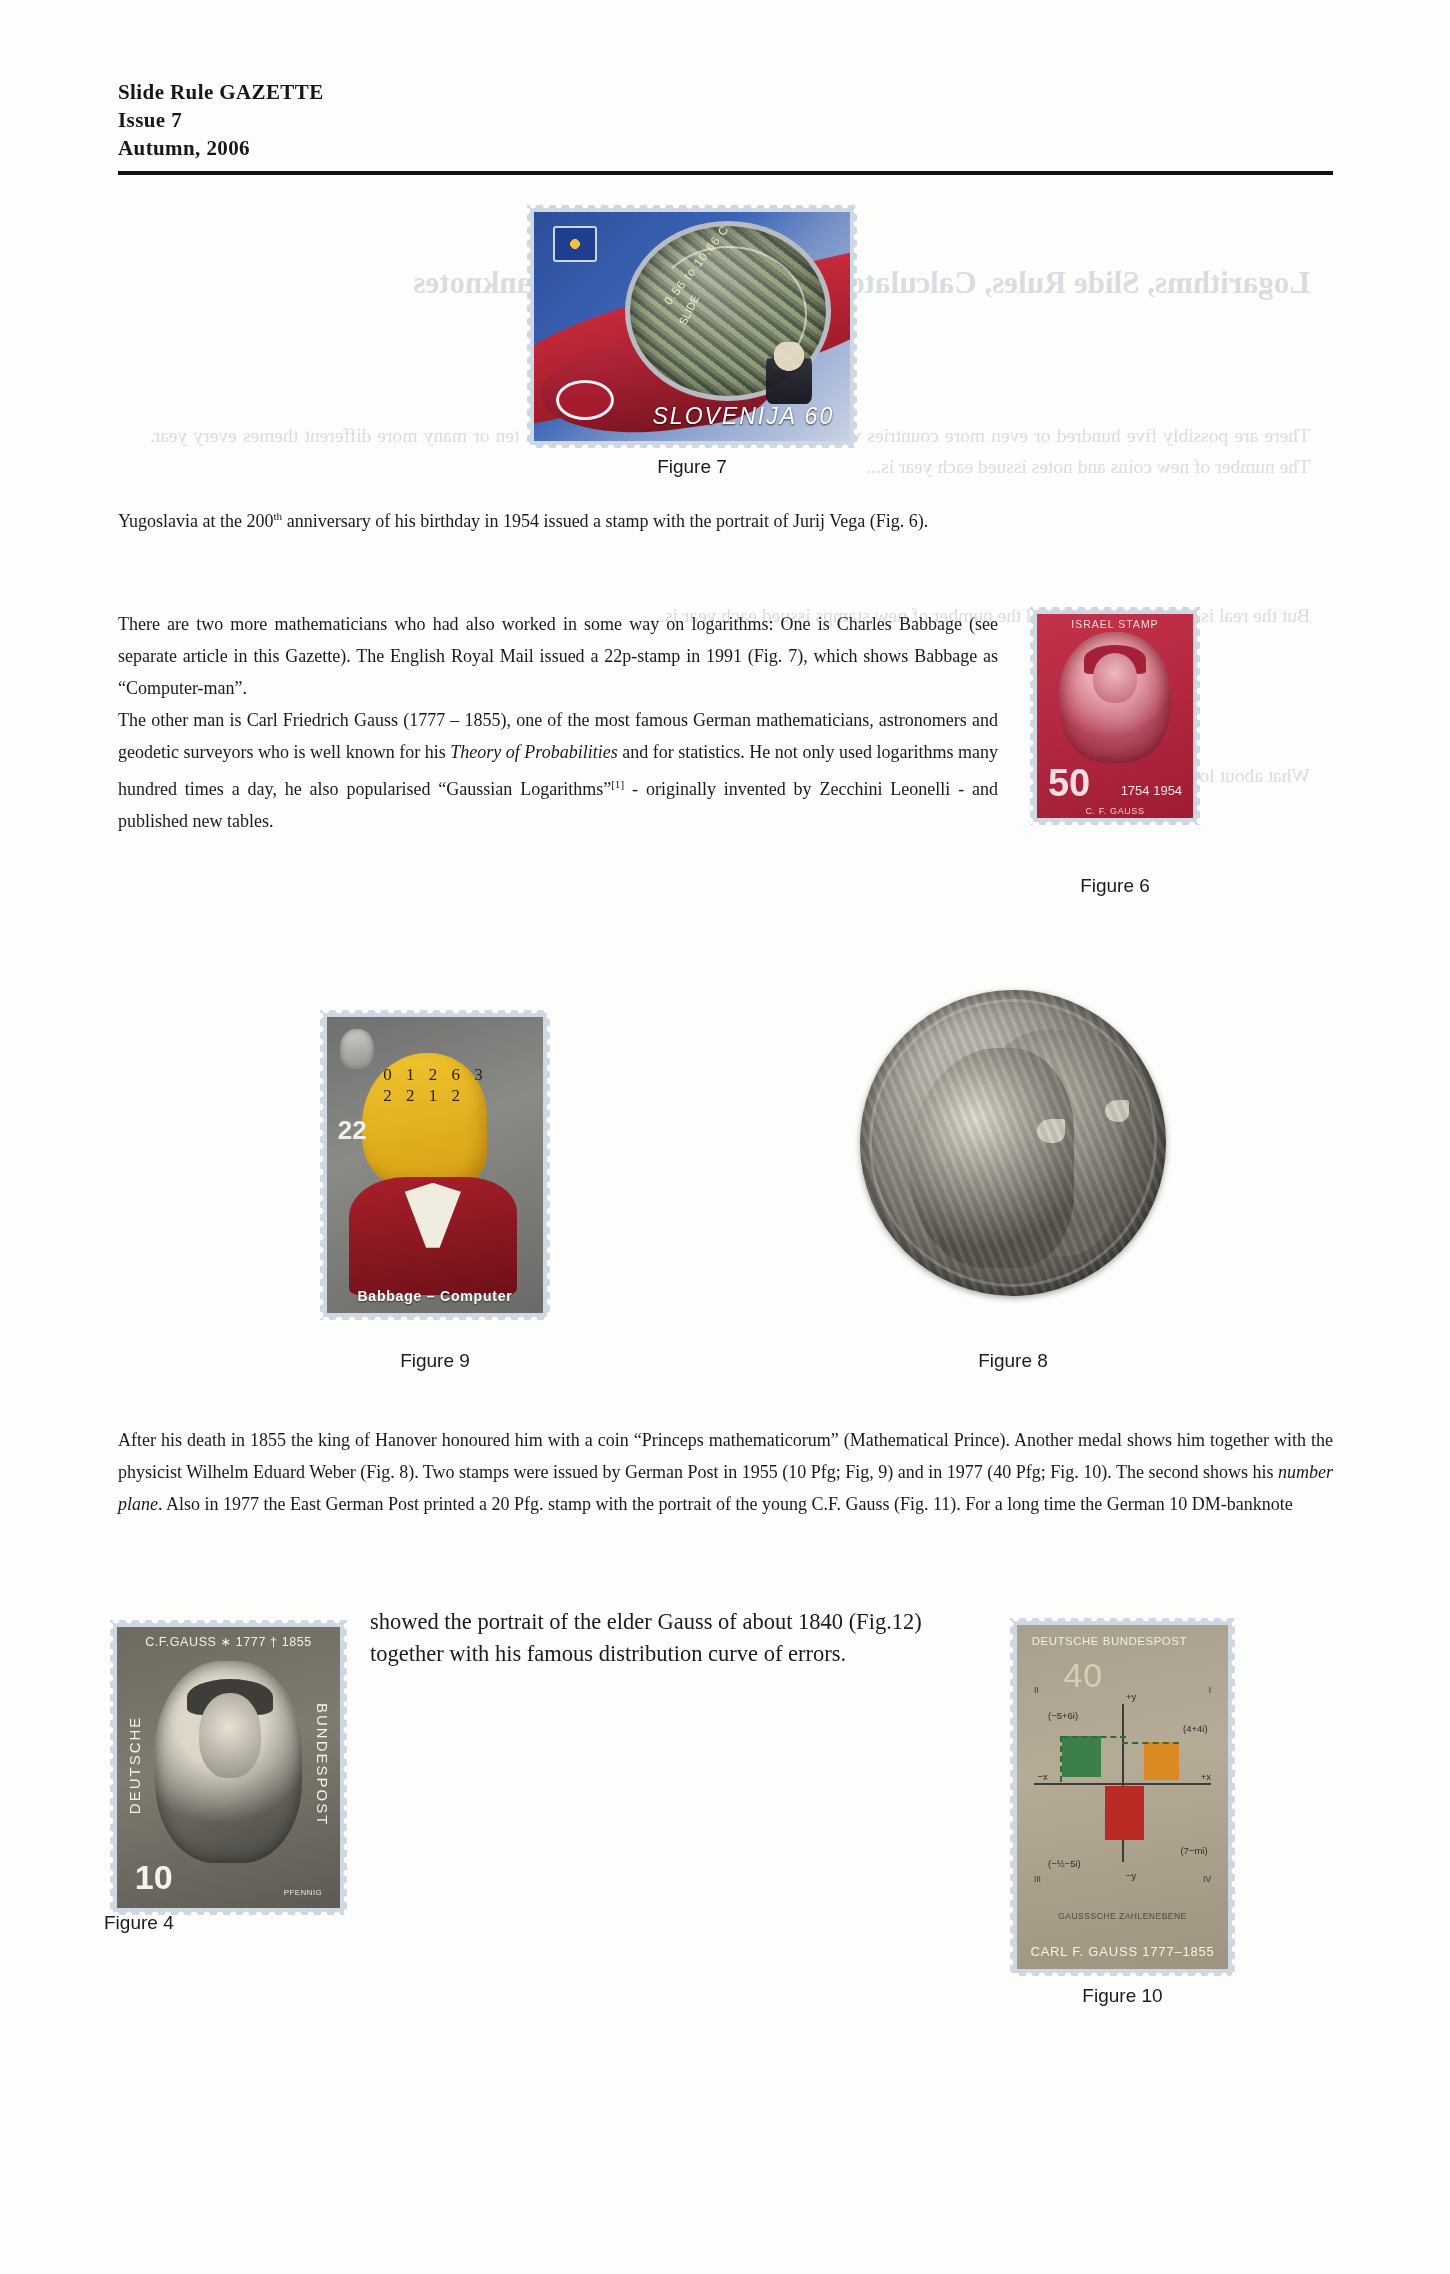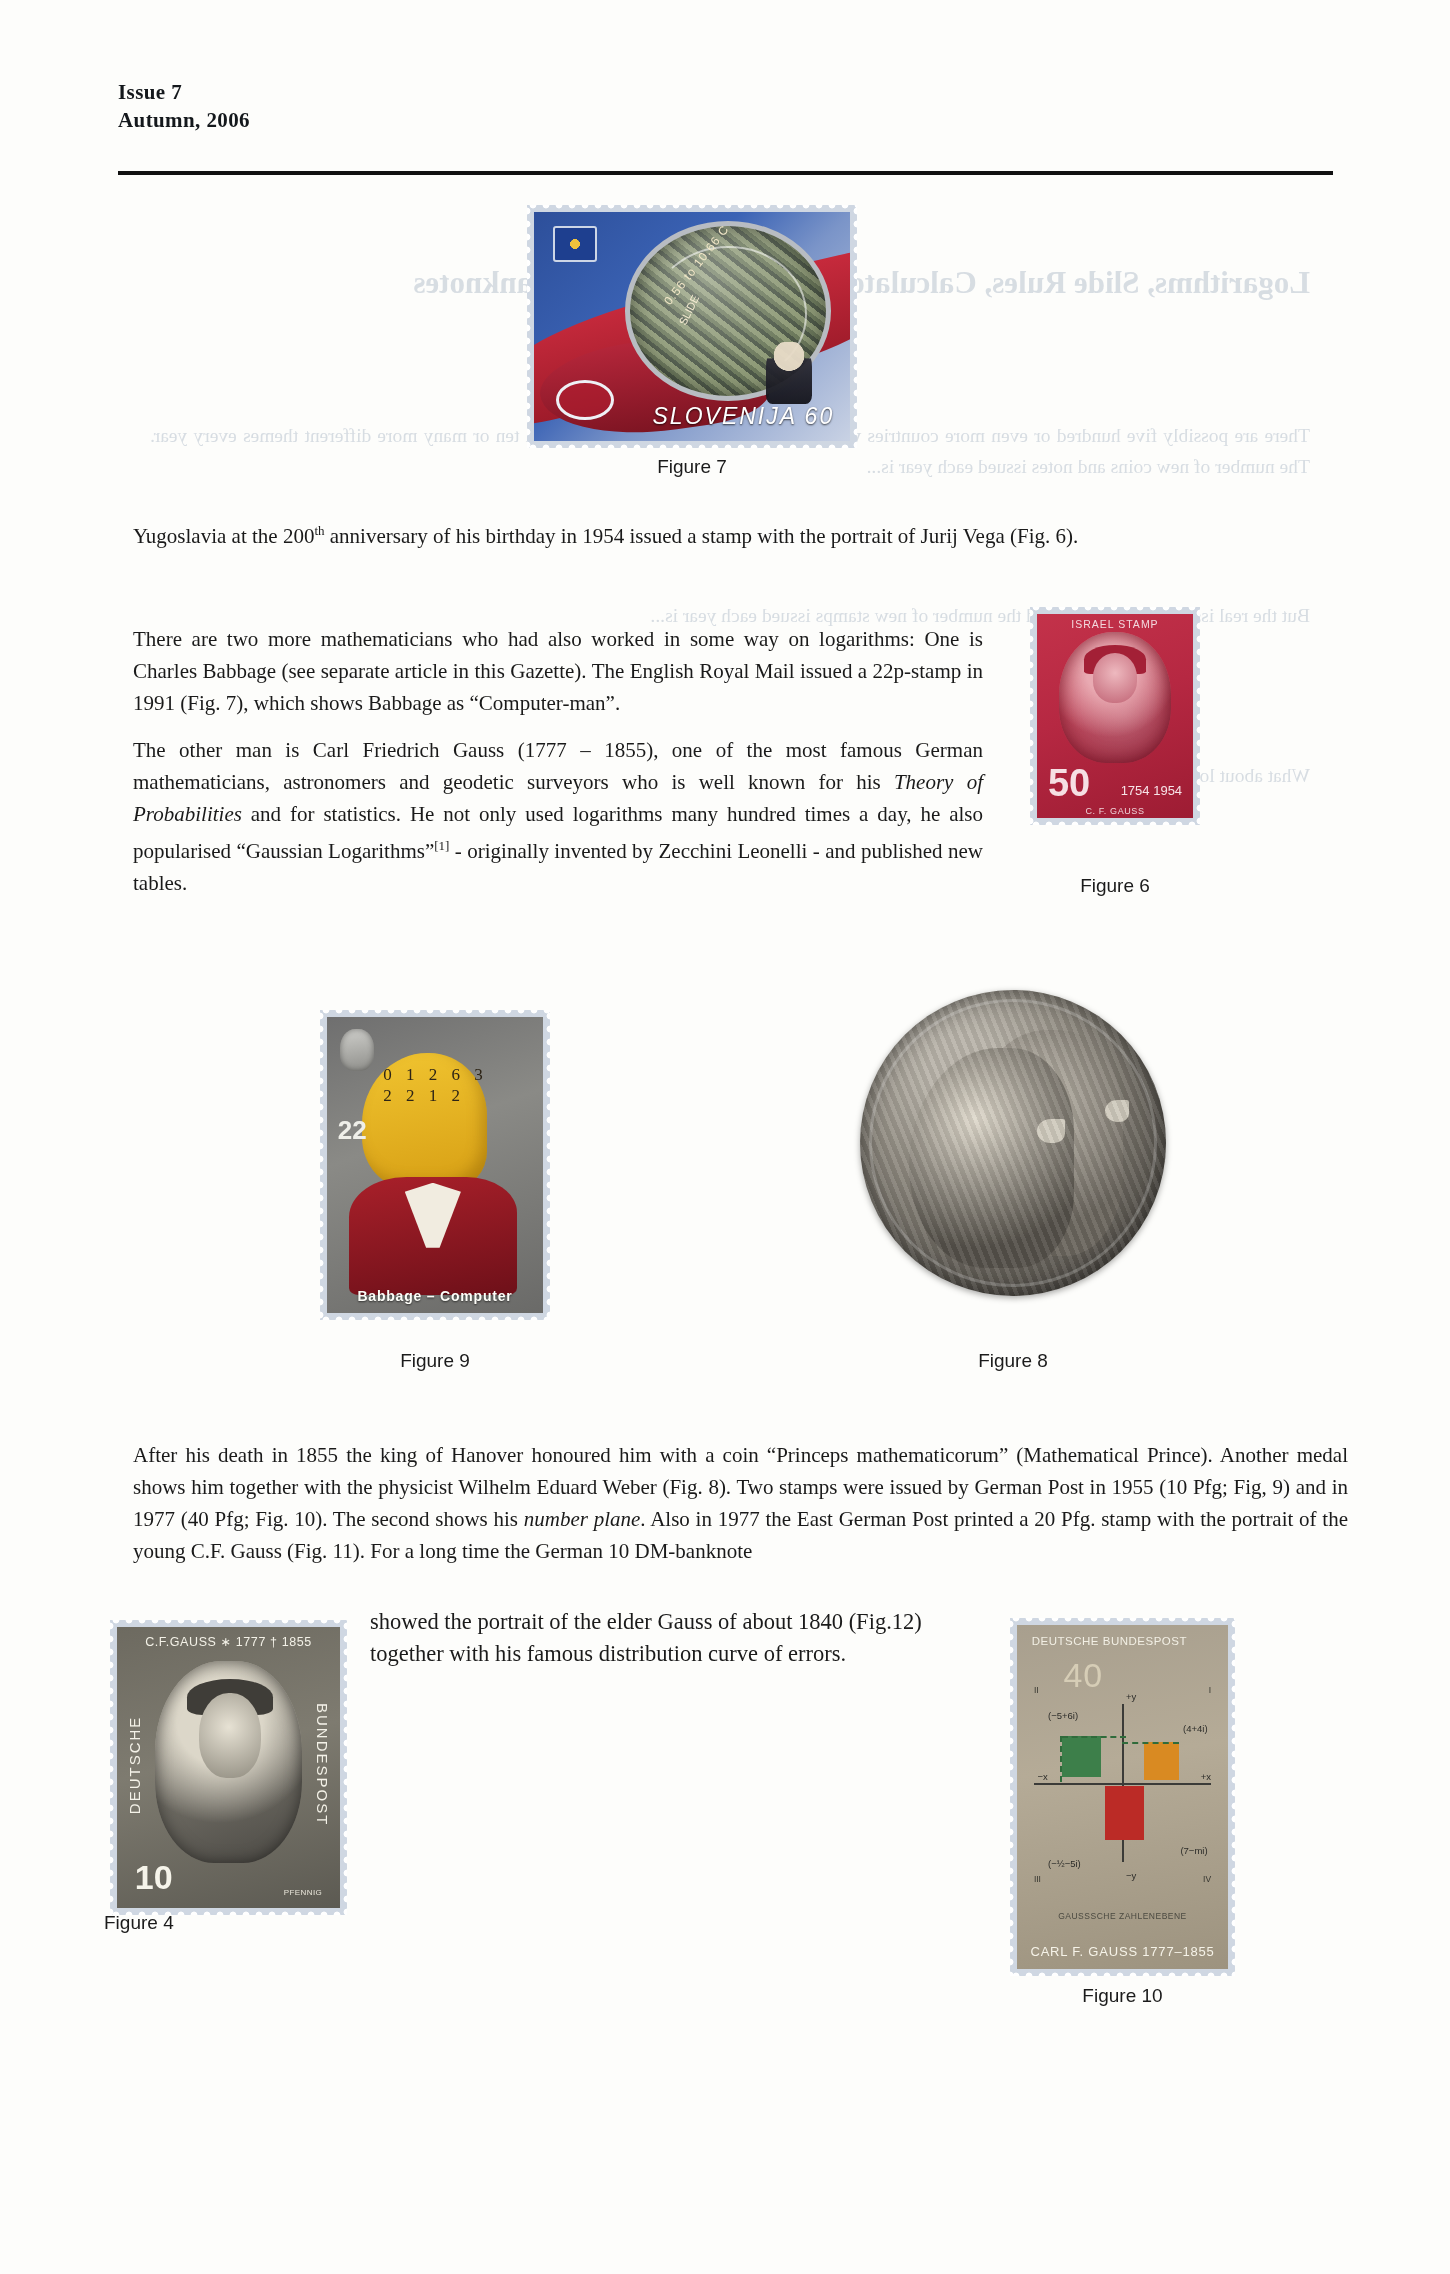--- a/index.html
+++ b/index.html
@@ -60,24 +60,24 @@
     background: #111;
   }
 
   .caption {
     font-family: "Liberation Sans", sans-serif;
     font-size: 19px;
     color: #1b1b1b;
   }
 
   p.body {
-    font-size: 21px;
+    font-size: 18px;
     line-height: 32px;
     text-align: justify;
-    margin: 15px;
+    margin: 0;
   }
   .ital { font-style: italic; }
   sup { font-size: 0.62em; vertical-align: super; }
 
   
   .perf {
     position: relative;
     background: #cfd7e2;
     padding: 7px;
     box-sizing: border-box;
@@ -702,20 +702,21 @@
 <body>
 
 <div class="page">
 
   <div class="bleed bleed-title" style="left:150px; top:265px; width:1160px;">Logarithms, Slide Rules, Calculators, Stamps, Coins and Banknotes</div>
   <div class="bleed bleed-body" style="left:150px; top:420px; width:1160px;">There are possibly five hundred or even more countries which issue postage stamps, most of them ten or many more different themes every year. The number of new coins and notes issued each year is...</div>
   <div class="bleed bleed-body" style="left:150px; top:600px; width:1160px;">But the real issue is many more, and the number of new stamps issued each year is...</div>
   <div class="bleed bleed-body" style="left:150px; top:760px; width:1160px;">What about logarithms?</div>
 
   <div class="header">
+    <div class="header-line">Slide Rule GAZETTE</div>
     <div class="header-line">Issue 7</div>
     <div class="header-line">Autumn, 2006</div>
   </div>
   <div class="header-rule"></div>
 
   <div class="perf" id="fig5">
     <div class="art">
       <div class="redwedge"></div>
       <div class="redwedge2"></div>
       <div class="lens">

